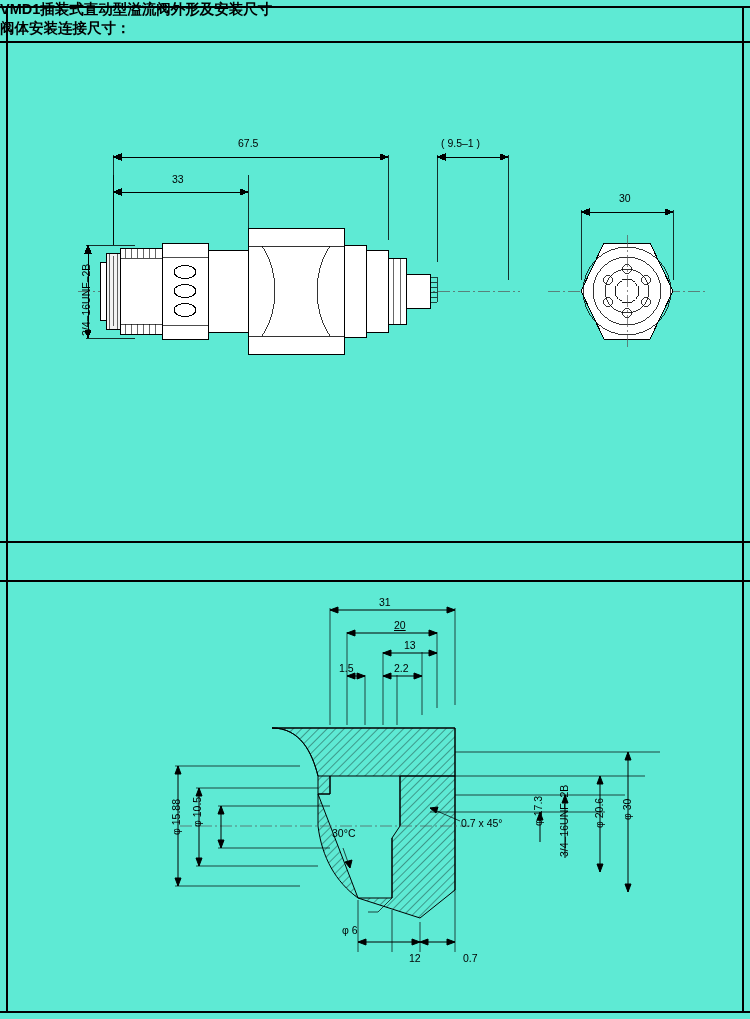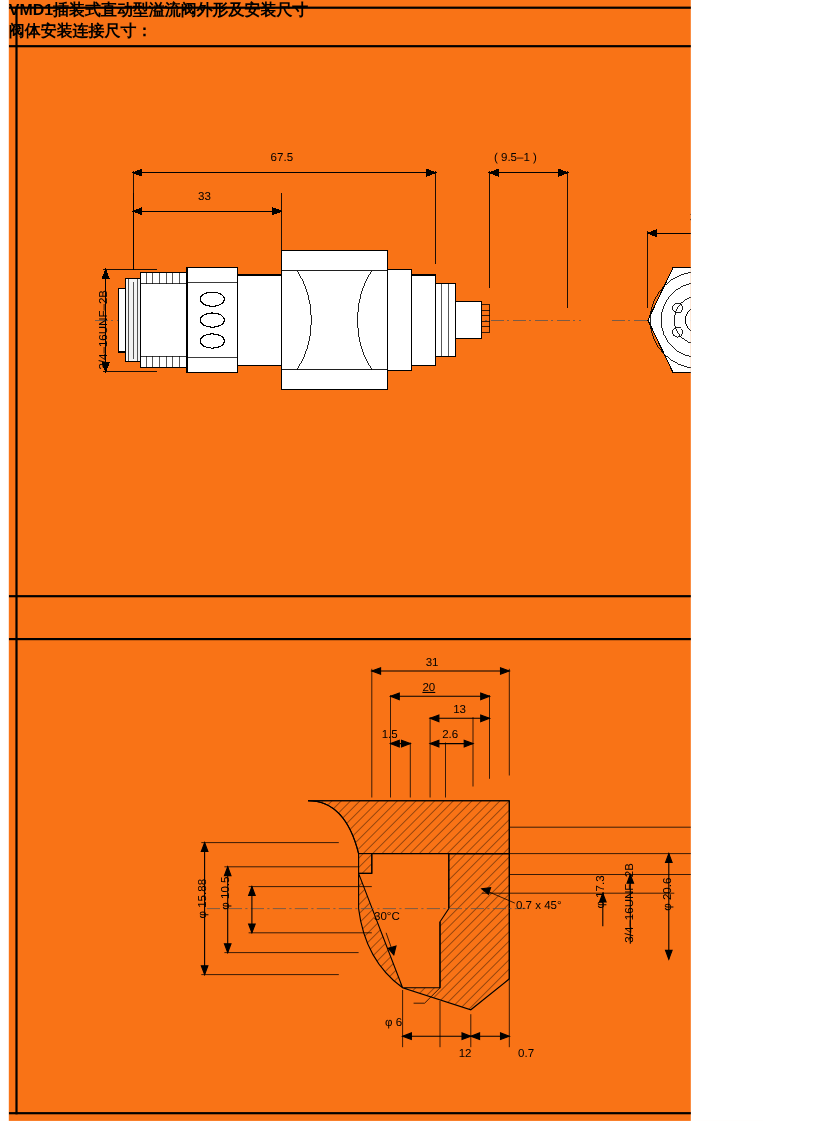--- a/index.html
+++ b/index.html
@@ -6,25 +6,24 @@
     margin: 0;
     padding: 0;
     background: #ffffff;
   }
   body {
     font-family: "Liberation Sans", sans-serif;
     color: #000;
   }
   #page {
     position: relative;
-    width: 620px;
+    width: 750px;
     height: 1019px;
-    background: #f97316;
+    background: #5eead4;
     overflow: hidden;
-    margin-left: 8px;
   }
   .hline {
     position: absolute;
     background: #000;
     height: 1px;
   }
   .vline {
     position: absolute;
     background: #000;
     width: 1px;
@@ -329,24 +328,24 @@
 
       <line x1="343" y1="268" x2="350" y2="288" stroke-width="0.7"></line>
       <polygon points="350,288 345,282 352,280" fill="#000"></polygon>
 
       <line x1="460" y1="241" x2="430" y2="228" stroke-width="0.7"></line>
       <polygon points="430,228 438,227 436,233" fill="#000"></polygon>
     </g>
   </svg>
 
   <div class="dim-label" style="left:379px; top:596px;">31</div>
-  <div class="dim-label" style="left:376px; top:619px;text-decoration:underline;">20</div>
+  <div class="dim-label" style="left:394px; top:619px;text-decoration:underline;">20</div>
   <div class="dim-label" style="left:404px; top:639px;">13</div>
   <div class="dim-label" style="left:339px; top:662px;">1.5</div>
-  <div class="dim-label" style="left:394px; top:662px;">2.6</div>
+  <div class="dim-label" style="left:394px; top:662px;">2.2</div>
 
   <div class="dim-label vert" style="left:170px; top:835px;">φ 15.88</div>
   <div class="dim-label vert" style="left:191px; top:827px;">φ 10.5</div>
   <div class="dim-label vert" style="left:532px; top:826px;">φ 17.3</div>
   <div class="dim-label vert" style="left:558px; top:857px;">3/4–16UNF–2B</div>
   <div class="dim-label vert" style="left:593px; top:828px;">φ 20.6</div>
   <div class="dim-label vert" style="left:621px; top:820px;">φ 30</div>
 
   <div class="dim-label" style="left:332px; top:827px;">30°C</div>
   <div class="dim-label" style="left:461px; top:817px;">0.7 x 45°</div>

